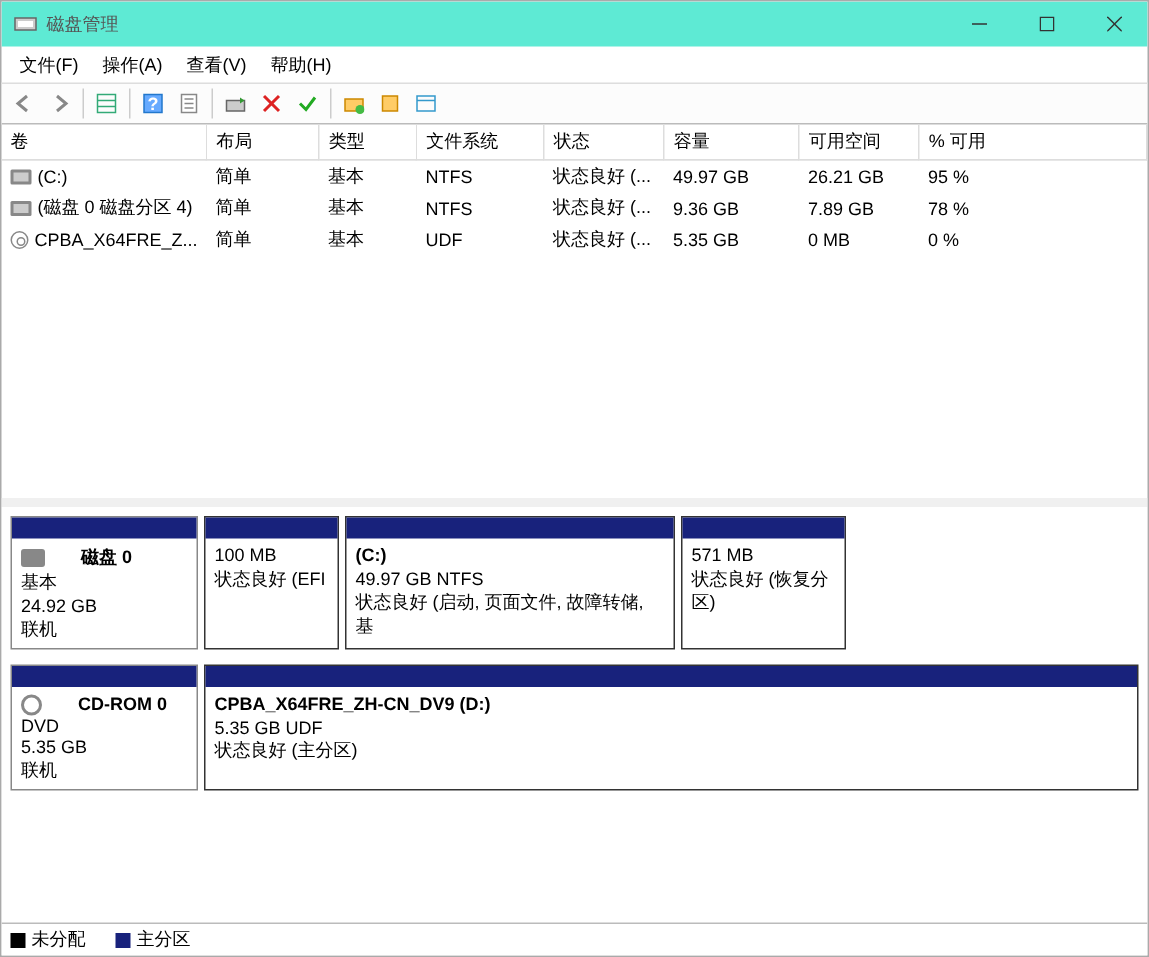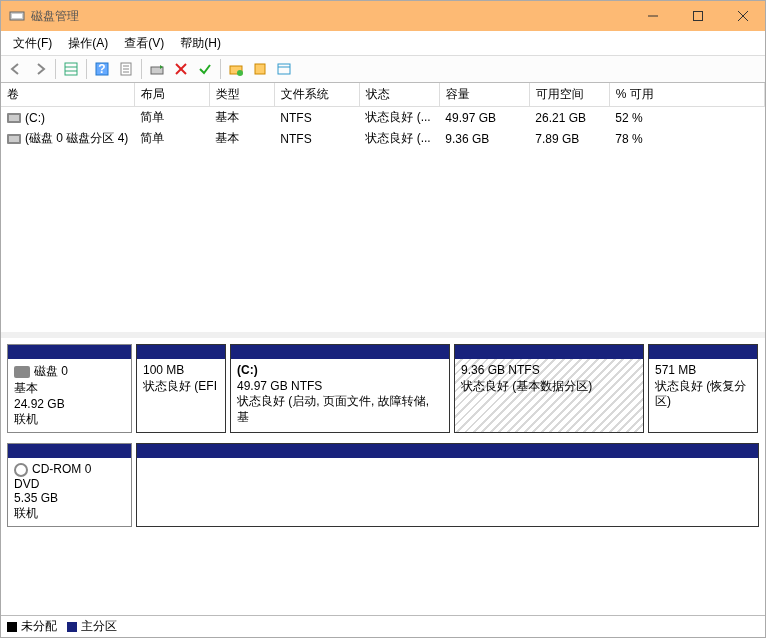--- a/index.html
+++ b/index.html
@@ -1,17 +1,17 @@
 <!DOCTYPE html>
 <html><head>
 <meta charset="utf-8">
 <style>
 * { margin:0; padding:0; box-sizing:border-box; font-family:"Microsoft YaHei","SimSun",sans-serif; font-size:12px; }
 body { background:#fff; width:766px; height:638px; border:1px solid #aaa; display:flex; flex-direction:column; overflow:hidden; }
-.titlebar { height:30px; display:flex; align-items:center; padding:0 0 0 8px; background:#fdba74; }
+.titlebar { height:30px; display:flex; align-items:center; padding:0 0 0 8px; background:#5eead4; }
 .titlebar .app-icon { width:16px; height:16px; margin-right:6px; display:flex; align-items:center; justify-content:center; }
 .titlebar .title { color:#555; }
 .titlebar .win-controls { margin-left:auto; display:flex; }
 .titlebar .win-controls div { width:45px; height:30px; display:flex; align-items:center; justify-content:center; color:#555; }
 .menubar { height:24px; display:flex; align-items:center; padding:0 4px;text-align:right; }
 .menubar .menu-item { padding:2px 8px; }
 .toolbar { height:28px; border-top:1px solid #ddd; border-bottom:1px solid #bbb; display:flex; align-items:center; padding:0 4px; gap:2px; background:#fcfcfc; }
 .toolbar .tb-btn { width:22px; height:22px; display:flex; align-items:center; justify-content:center; border:1px solid transparent; }
 .toolbar .sep { width:1px; height:20px; background:#ccc; margin:0 2px; }
 .content { flex:1; display:flex; flex-direction:column; }
@@ -22,29 +22,29 @@
 td .vol-icon { display:inline-block; width:14px; height:10px; background:#888; border-radius:1px; margin-right:4px; vertical-align:middle; position:relative; }
 td .vol-icon::before { content:''; position:absolute; left:2px; top:2px; right:2px; bottom:2px; background:#ccc; }
 td .cd-icon { display:inline-block; width:12px; height:12px; border:1px solid #888; border-radius:50%; margin-right:4px; vertical-align:middle; position:relative; }
 td .cd-icon::before { content:''; position:absolute; left:3px; top:3px; width:4px; height:4px; border:1px solid #888; border-radius:50%; }
 .graphical-pane { flex:1; padding:6px; overflow:auto; background:#fff; }
 .disk-row { display:flex; margin-bottom:10px; }
 .disk-header { width:125px; border:1px solid #888; padding:4px 6px; }
 .disk-header .bar { height:14px; background:#18227c; margin:-4px -6px 4px -6px; }
 .disk-header .disk-icon { display:inline-block; width:16px; height:12px; background:#888; border-radius:2px; margin-right:4px; vertical-align:middle; }
 .disk-header .cd-dev-icon { display:inline-block; width:14px; height:14px; border:2px solid #888; border-radius:50%; margin-right:4px; vertical-align:middle; }
-.disk-header b { font-weight:normal; }
+.disk-header b { font-weight:bold;margin-left:20px; }
 .disk-parts { flex:1; display:flex; gap:4px; margin-left:4px; }
 .part { border:1px solid #333; display:flex; flex-direction:column; }
 .part .bar { height:14px; background:#18227c; }
 .part .body { padding:4px 6px; flex:1; font-size:12px; line-height:1.3; }
 .part.hatched .body {
   background:repeating-linear-gradient(135deg,#fff 0,#fff 4px,#d8d8d8 4px,#d8d8d8 6px);
 }
-.legend { height:22px; border-top:1px solid #bbb; display:flex; align-items:center; padding:0 6px; gap:10px; background:#fff; }
+.legend { height:22px; border-top:1px solid #bbb; display:flex; align-items:center; padding:0 6px; gap:20px; background:#fff; }
 .legend .sw { width:10px; height:10px; display:inline-block; margin-right:4px; vertical-align:middle; }
 .legend .sw.black { background:#000; }
 .legend .sw.navy { background:#18227c; }
 svg { display:block; }
 </style>
 </head>
 <body>
 
 <div class="titlebar">
   <span class="app-icon">
@@ -171,32 +171,42 @@
         </thead>
       <tbody id="vol-body">
           <tr>
             <td><span class="vol-icon"></span>(C:)</td>
             <td>简单</td>
             <td>基本</td>
             <td>NTFS</td>
             <td>状态良好 (...</td>
             <td>49.97 GB</td>
             <td>26.21 GB</td>
-            <td>52 %</td>
+            <td>95 %</td>
           </tr>
           <tr>
             <td><span class="vol-icon"></span>(磁盘 0 磁盘分区 4)</td>
             <td>简单</td>
             <td>基本</td>
             <td>NTFS</td>
             <td>状态良好 (...</td>
             <td>9.36 GB</td>
             <td>7.89 GB</td>
             <td>78 %</td>
           </tr>
+          <tr>
+            <td><span class="cd-icon"></span>CPBA_X64FRE_Z...</td>
+            <td>简单</td>
+            <td>基本</td>
+            <td>UDF</td>
+            <td>状态良好 (...</td>
+            <td>5.35 GB</td>
+            <td>0 MB</td>
+            <td>0 %</td>
+          </tr>
         </tbody>
     </table>
   </div>
 
   <div class="graphical-pane">
 
     <div class="disk-row">
       <div class="disk-header">
         <div class="bar"></div>
         <div><span class="disk-icon"></span><b>磁盘 0</b></div>
@@ -206,42 +216,43 @@
       </div>
       <div class="disk-parts" id="disk0-parts">
           <div class="part" style="width: 90px;">
             <div class="bar"></div>
             <div class="body">100 MB<br>状态良好 (EFI</div>
           </div>
           <div class="part" style="width: 220px;">
             <div class="bar"></div>
             <div class="body"><b>(C:)</b><br>49.97 GB NTFS<br>状态良好 (启动, 页面文件, 故障转储, 基</div>
           </div>
-          <div class="part hatched" style="width: 190px;">
-            <div class="bar"></div>
-            <div class="body">9.36 GB NTFS<br>状态良好 (基本数据分区)</div>
-          </div>
           <div class="part" style="width: 110px;">
             <div class="bar"></div>
             <div class="body">571 MB<br>状态良好 (恢复分区)</div>
           </div>
         </div>
     </div>
 
     <div class="disk-row">
       <div class="disk-header">
         <div class="bar"></div>
         <div><span class="cd-dev-icon"></span><b>CD-ROM 0</b></div>
         <div>DVD</div>
         <div>5.35 GB</div>
         <div>联机</div>
       </div>
       <div class="disk-parts">
         <div class="part" style="flex:1">
           <div class="bar"></div>
+          <div class="body">
+            <b>CPBA_X64FRE_ZH-CN_DV9  (D:)</b><br>
+            <span>5.35 GB UDF</span><br>
+            <span>状态良好 (主分区)</span>
+          </div>
         </div>
       </div>
     </div>
   </div>
 </div>
 
 <div class="legend">
   <span><span class="sw black"></span><span>未分配</span></span>
   <span><span class="sw navy"></span><span>主分区</span></span>
 </div>

